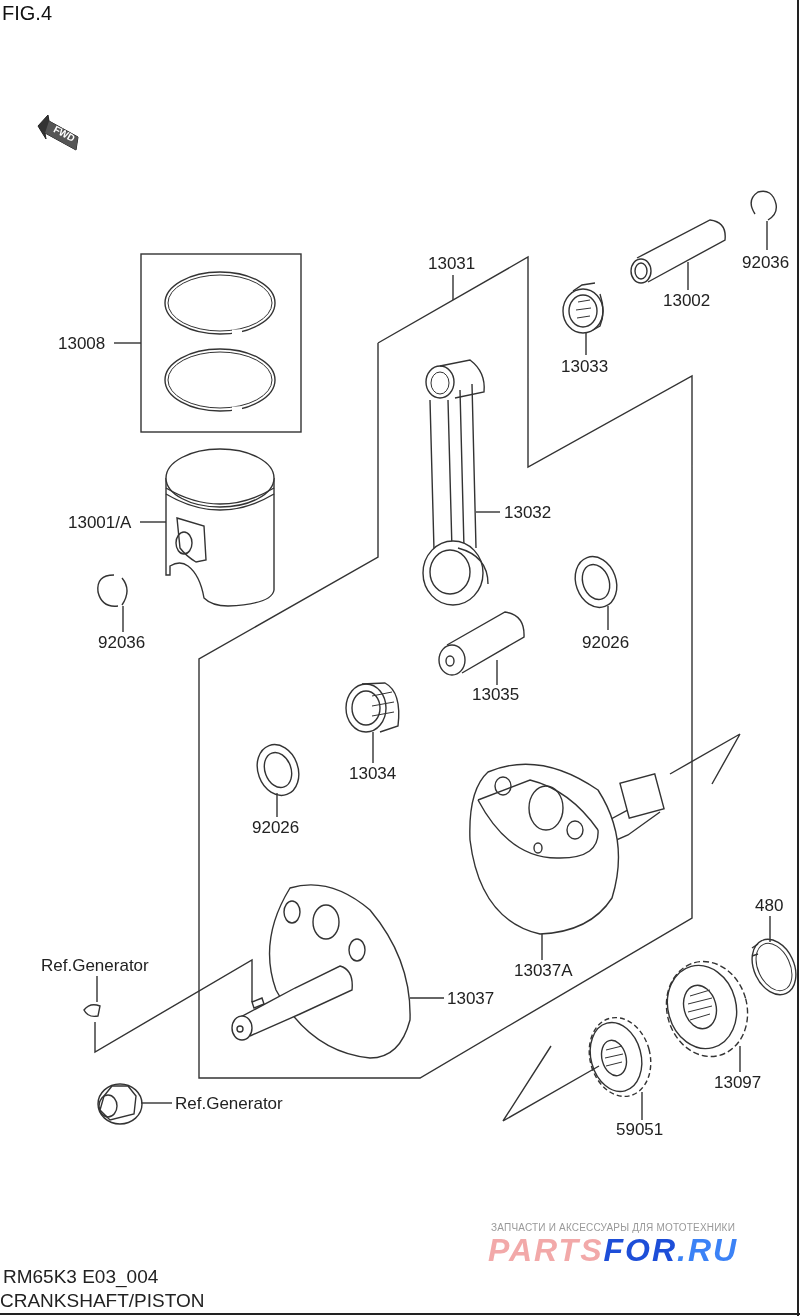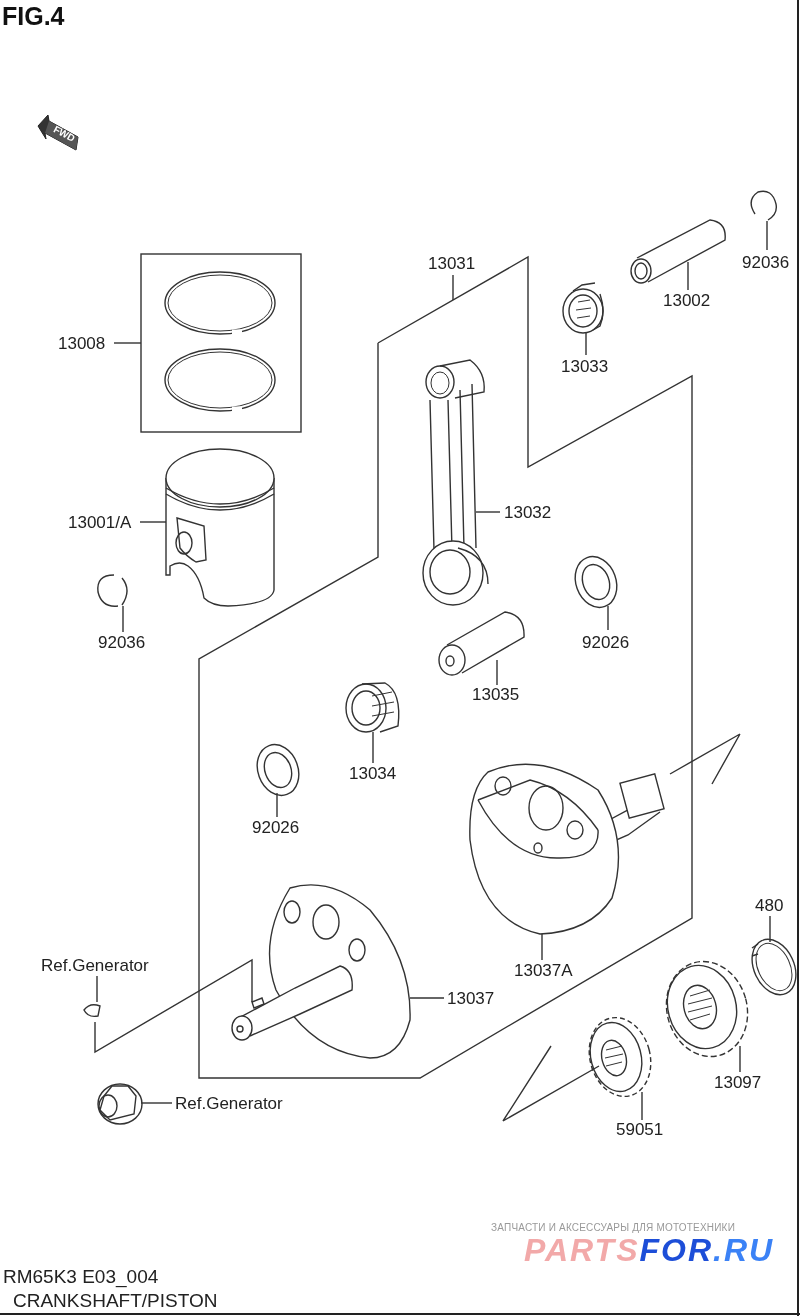--- a/index.html
+++ b/index.html
@@ -1,24 +1,24 @@
 <!DOCTYPE html>
 <html><head>
 <meta charset="utf-8">
 <style>
   html, body { margin: 0; padding: 0; background: #ffffff; }
   body { width: 800px; height: 1316px; position: relative; overflow: hidden; font-family: "Liberation Sans", sans-serif; }
   .frame-right { position: absolute; left: 797px; top: 0; width: 2px; height: 1316px; background: #222; }
   .frame-bottom { position: absolute; left: 0; top: 1313px; width: 800px; height: 2px; background: #222; }
-  .fig-title { position: absolute; left: 2px; top: 2px; font-size: 25px; font-weight: bold; color: #111; letter-spacing: 0px; }
+  .fig-title { position: absolute; left: 2px; top: 2px; font-size: 20px; font-weight: normal; color: #111; letter-spacing: 0px; }
   .footer-code { position: absolute; left: 3px; top: 1266px; font-size: 19px; color: #222; text-align: right; }
-  .footer-name { position: absolute; left: 13px; top: 1290px; font-size: 19px; color: #222; }
+  .footer-name { position: absolute; left: 0; top: 1290px; font-size: 19px; color: #222; }
   .wm-top { position: absolute; left: 491px; top: 1222px; font-size: 10px; color: #999; letter-spacing: 0.2px; text-align: center; }
   .wm-logo { position: absolute; left: 488px; top: 1232px; font-size: 32px; font-weight: bold; font-style: italic; letter-spacing: 2px; }
-  .wm-logo .p1 { color: #f2a9a9; margin-left: 36px; }
+  .wm-logo .p1 { color: #f2a9a9; }
   .wm-logo .p2 { color: #1d4ed8; }
   .wm-logo .p3 { color: #3b82f6; }
   svg.diagram { position: absolute; left: 0; top: 0; }
   .lbl { font-family: "Liberation Sans", sans-serif; font-size: 17px; fill: #222; }
   .ln { stroke: #333; stroke-width: 1.4; fill: none; }
   .pt { stroke: #333; stroke-width: 1.4; fill: #fff; }
   .ptd { stroke: #333; stroke-width: 1; fill: none; }
 </style>
 </head>
 <body>

